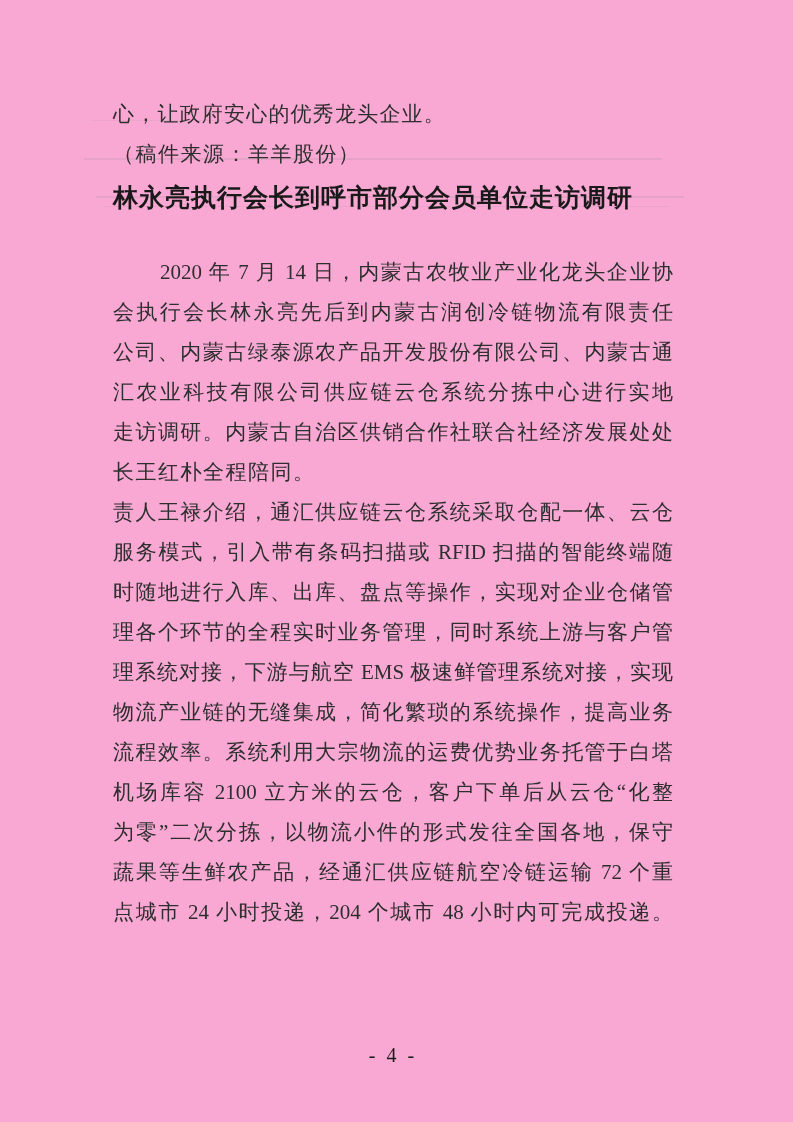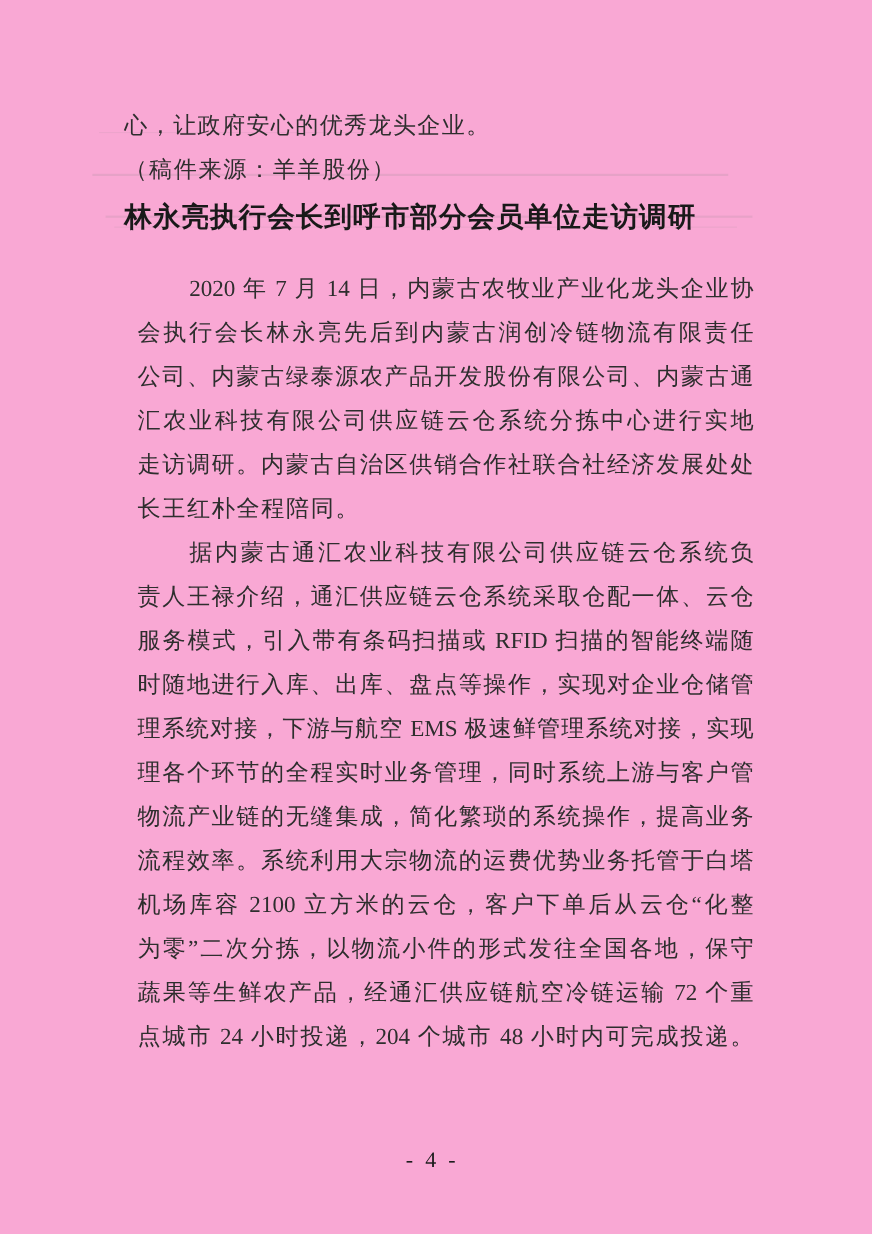--- a/index.html
+++ b/index.html
@@ -48,22 +48,21 @@
     height: 42px;
     line-height: 42px;
     font-size: 25px;
     font-weight: bold;
     letter-spacing: 1px;
     color: #191919;
     text-align: left;
     font-family: "Liberation Sans", "DejaVu Sans", sans-serif;
   }
   .body-block {
-    top: 242px;
-    margin-left: 12px;
+    top: 252px;
   }
   .line {
     height: 40px;
     line-height: 40px;
     font-size: 21px;
     color: #2e2e2e;
     white-space: nowrap;
     overflow: visible;
   }
   .fill {
@@ -115,26 +114,25 @@
   <div class="col article-title">林永亮执行会长到呼市部分会员单位走访调研</div>
 
   <div class="col body-block">
     <div class="line fill indent">2020 年 7 月 14 日，内蒙古农牧业产业化龙头企业协</div>
     <div class="line fill">会执行会长林永亮先后到内蒙古润创冷链物流有限责任</div>
     <div class="line fill">公司、内蒙古绿泰源农产品开发股份有限公司、内蒙古通</div>
     <div class="line fill">汇农业科技有限公司供应链云仓系统分拣中心进行实地</div>
     <div class="line fill">走访调研。内蒙古自治区供销合作社联合社经济发展处处</div>
     <div class="line end">长王红朴全程陪同。</div>
 
-    <div class="line fill indent">据内蒙古通汇农业科技有限公司供应链云仓系统负</div>
     <div class="line fill">责人王禄介绍，通汇供应链云仓系统采取仓配一体、云仓</div>
     <div class="line fill">服务模式，引入带有条码扫描或 RFID 扫描的智能终端随</div>
     <div class="line fill">时随地进行入库、出库、盘点等操作，实现对企业仓储管</div>
+    <div class="line fill">理各个环节的全程实时业务管理，同时系统上游与客户管</div>
     <div class="line fill">理系统对接，下游与航空 EMS 极速鲜管理系统对接，实现</div>
-    <div class="line fill">理各个环节的全程实时业务管理，同时系统上游与客户管</div>
     <div class="line fill">物流产业链的无缝集成，简化繁琐的系统操作，提高业务</div>
     <div class="line fill">流程效率。系统利用大宗物流的运费优势业务托管于白塔</div>
     <div class="line fill">机场库容 2100 立方米的云仓，客户下单后从云仓“化整</div>
     <div class="line fill">为零”二次分拣，以物流小件的形式发往全国各地，保守</div>
     <div class="line fill">蔬果等生鲜农产品，经通汇供应链航空冷链运输 72 个重</div>
     <div class="line fill">点城市 24 小时投递，204 个城市 48 小时内可完成投递。</div>
   </div>
 
   <div class="col page-number">- 4 -</div>
 

